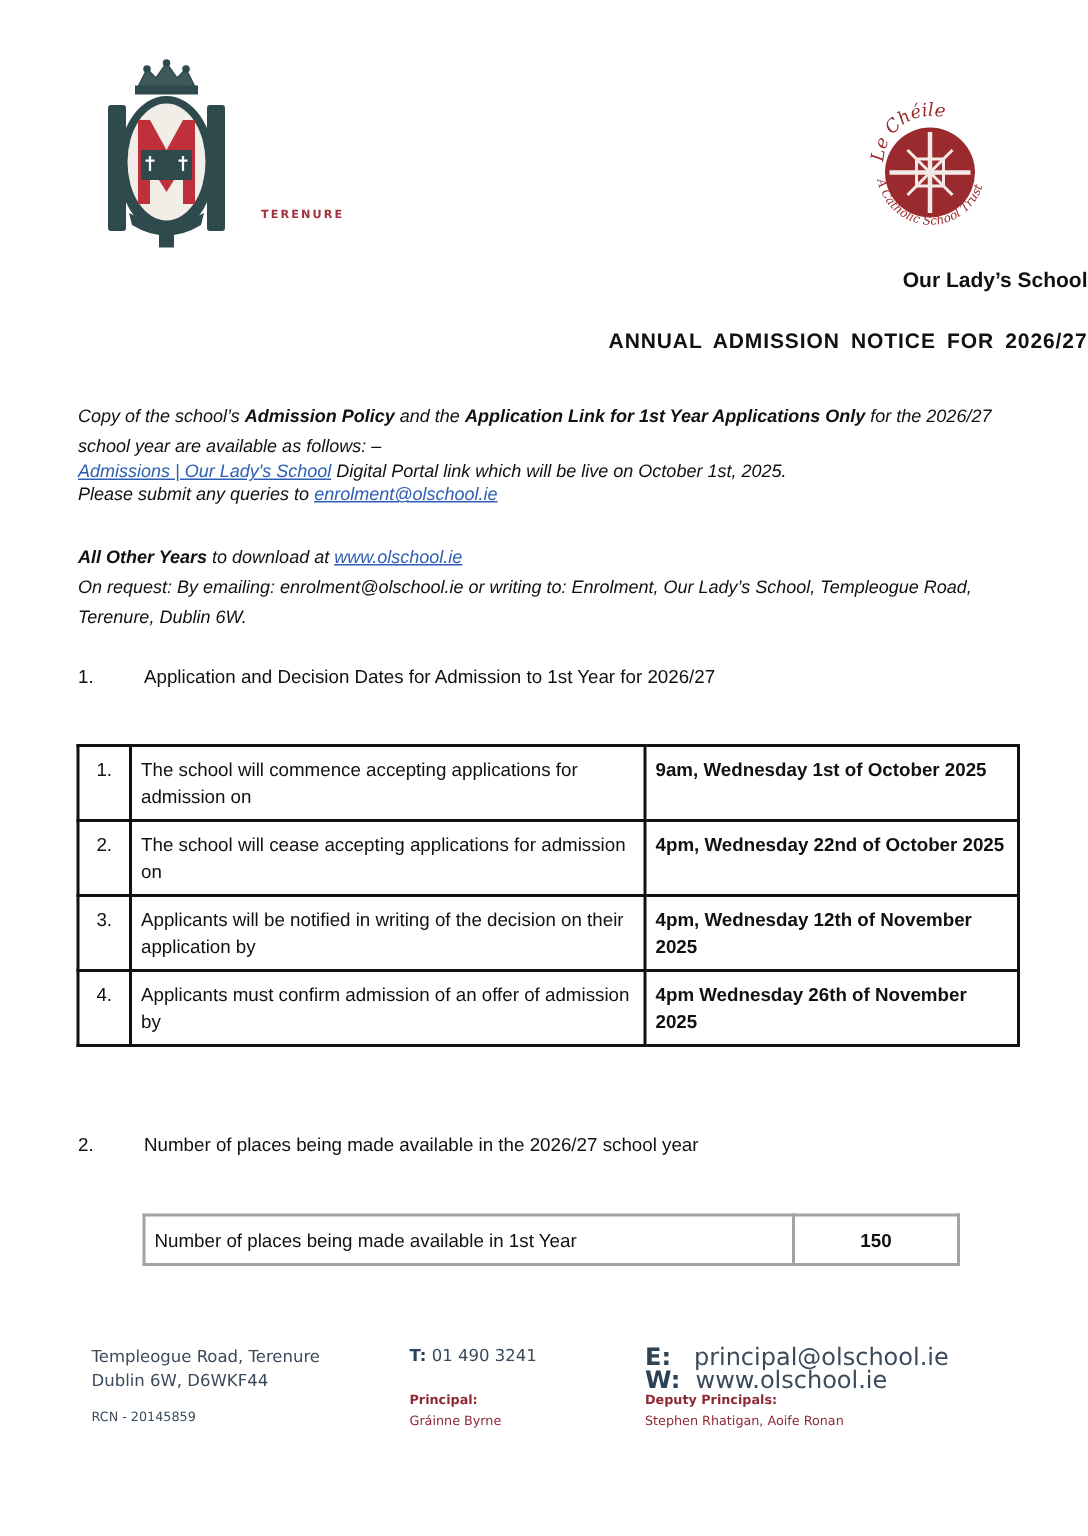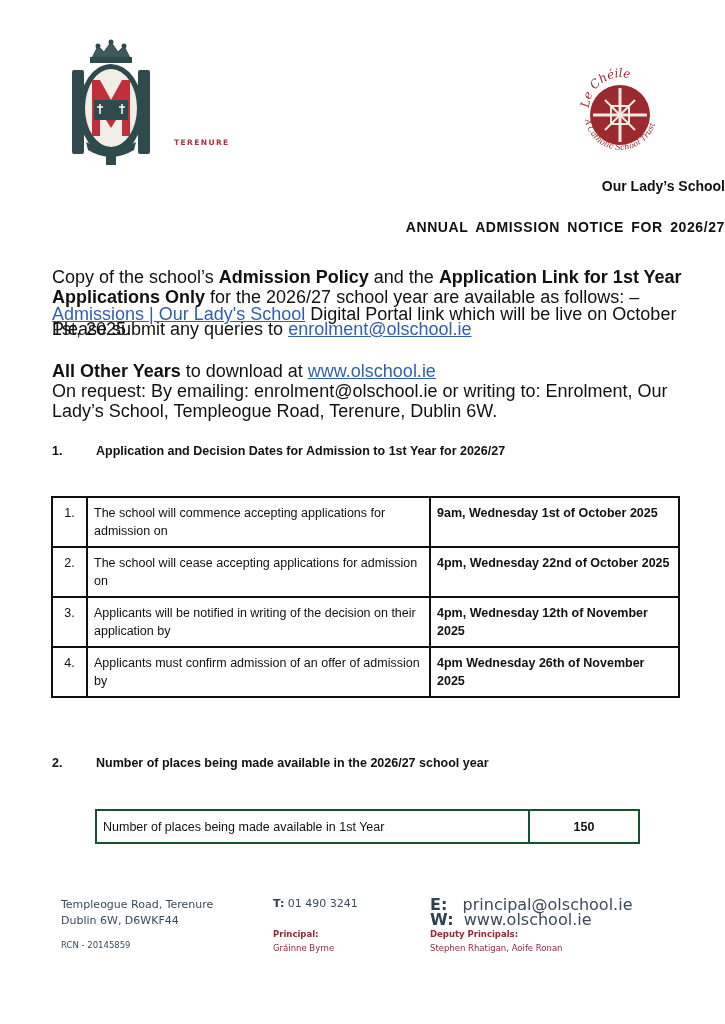--- a/index.html
+++ b/index.html
@@ -10,41 +10,41 @@
   .crest { position: absolute; left: 0; top: 0; width: 82px; height: 128px; }
   .school-name { position: absolute; left: 103px; top: 40px; font-family: "DejaVu Sans", sans-serif; font-weight: bold; color: #2f4a4c; font-size: 18.5px; line-height: 19px; letter-spacing: 0.5px; }
   .school-sub { position: absolute; left: 104px; top: 100px; font-family: "DejaVu Sans", sans-serif; font-weight: bold; color: #a2323d; font-size: 7.5px; letter-spacing: 1.4px; }
 
   .logo-right { position: absolute; left: 575px; top: 68px; width: 90px; height: 90px; }
 
   .doc-title { position: absolute; left: 0; width: 725px; text-align: right; font-weight: bold; font-size: 14px; }
   .t1 { top: 178px; }
   .t2 { top: 219px; letter-spacing: 0.6px; word-spacing: 3px; }
 
-  .para { position: absolute; left: 52px; width: 640px; font-size: 18px; line-height: 20px; }
+  .para { position: absolute; left: 52px; width: 640px; font-size: 12px; line-height: 20px; font-style: italic; }
   .para b { font-weight: bold; }
   .lnk { color: #2e5fb5; text-decoration: underline; cursor: pointer; }
   .p1 { top: 267px; }
   .p2 { top: 307px; line-height: 15px; }
   .p3 { top: 322px; line-height: 15px; }
   .p4 { top: 361px; }
 
-  .sec-head { position: absolute; left: 52px; font-weight: bold; font-size: 12.5px; }
+  .sec-head { position: absolute; left: 52px; font-weight: normal; font-size: 12.5px; }
   .sec-head .num { display: inline-block; width: 44px; }
   .s1 { top: 444px; }
   .s2 { top: 756px; }
 
   table.dates { position: absolute; left: 51px; top: 496px; width: 629px; border-collapse: collapse; }
   table.dates td { border: 2px solid #111; font-size: 12.5px; line-height: 18px; vertical-align: top; padding: 6px 6px 5px 6px; height: 50px; }
   table.dates td.n { width: 35px; text-align: center; padding-left: 4px; padding-right: 4px; }
   table.dates td.d { width: 343px; }
   table.dates td.v { font-weight: bold; }
 
   table.places { position: absolute; left: 95px; top: 809px; width: 545px; border-collapse: collapse; }
-  table.places td { border: 2px solid #14532d; font-size: 12.5px; height: 33px; padding: 0 6px; vertical-align: middle; }
+  table.places td { border: 2px solid #a3a3a3; font-size: 12.5px; height: 33px; padding: 0 6px; vertical-align: middle; }
   table.places td.v { width: 110px; text-align: center; font-weight: bold; }
 
   .foot { position: absolute; font-family: "DejaVu Sans", sans-serif; color: #3a4a5a; }
   .f-addr { left: 61px; top: 897px; font-size: 11px; line-height: 16px; }
   .f-rcn { left: 61px; top: 940px; font-size: 8.5px; }
   .f-tel { left: 273px; top: 897px; font-size: 11px; }
   .f-tel b, .f-ew b { color: #2c4254; }
   .f-prin { left: 273px; top: 927px; font-size: 8.5px; line-height: 14px; color: #8e2a35; }
   .f-prin b { font-weight: bold; }
   .f-ew { left: 430px; top: 897px; font-size: 16px; line-height: 15px; }

